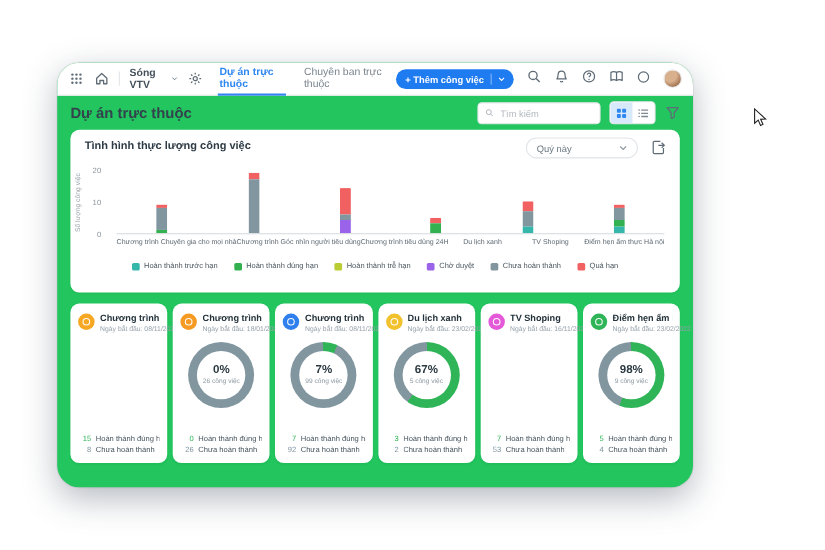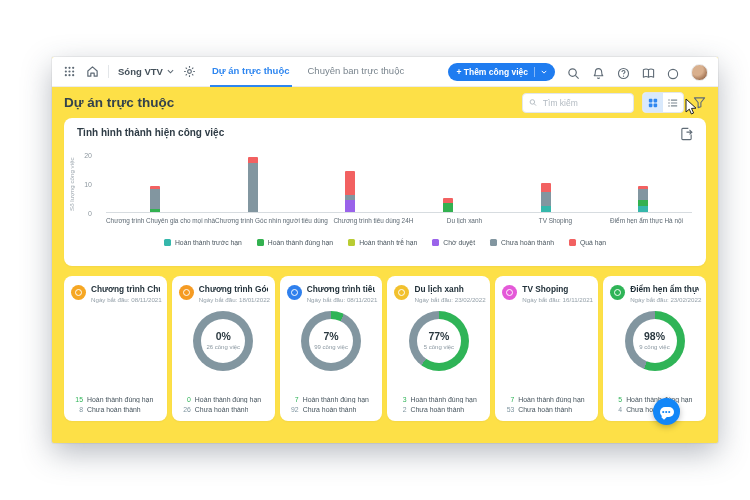--- a/index.html
+++ b/index.html
@@ -1,26 +1,26 @@
 <!DOCTYPE html>
 <html><head>
 <meta charset="utf-8">
 <style>
   html,body{margin:0;padding:0;width:750px;height:500px;background:#fff;font-family:"Liberation Sans",sans-serif;-webkit-font-smoothing:antialiased;overflow:hidden}
   *{box-sizing:border-box}
-  .app{position:absolute;left:52px;top:57px;width:666px;height:386px;border-radius:2px;background:#fde047;box-shadow:0 10px 30px rgba(50,60,80,.35),0 0 0 1px rgba(0,0,0,.05);overflow:hidden}
+  .app{position:absolute;left:52px;top:57px;width:578px;height:386px;border-radius:20px;background:#22c55e;box-shadow:0 10px 30px rgba(50,60,80,.35),0 0 0 1px rgba(0,0,0,.05);overflow:hidden}
   
   .topbar{height:30px;background:#fff;border-bottom:1px solid #ececec;display:flex;align-items:center;padding:0 10px;gap:9px}
   .tb-icon{width:14px;height:14px;display:flex;align-items:center;justify-content:center;color:#5f6b76;flex-shrink:0;cursor:pointer}
   .vdiv{width:1px;height:13px;background:#e3e6e9}
   .workspace{display:flex;align-items:center;gap:4px;font-size:9.5px;color:#44505a;font-weight:bold;cursor:pointer}
   .tabs{display:flex;align-items:stretch;height:30px;margin-left:4px;gap:14px}
   .tab{display:flex;align-items:center;font-size:9.5px;color:#7a858e;border-bottom:2px solid transparent;padding:0 2px;cursor:pointer}
   .tab.active{color:#2e86f0;font-weight:bold;border-bottom-color:#2e86f0}
-  .tb-right{margin-left:auto;display:flex;align-items:flex-end;gap:11px}
+  .tb-right{margin-left:auto;display:flex;align-items:flex-start;gap:11px}
   .add-btn{background:#1f7cf0;color:#fff;font-size:8.5px;font-weight:bold;height:18px;border-radius:10px;display:flex;align-items:center;padding:0 8px;gap:6px;cursor:pointer;white-space:nowrap}
   .add-btn .bdiv{width:1px;height:10px;background:rgba(255,255,255,.45)}
   .avatar{width:17px;height:17px;border-radius:50%;background:radial-gradient(circle at 35% 30%,#d9b08e 0 40%,#8a5a3c 90%);border:1px solid #e8e8e8;cursor:pointer}
   
   .pagehead{display:flex;align-items:center;padding:0 12px;height:31px}
   .page-title{font-size:13.5px;font-weight:bold;color:#33424c}
   .searchbox{margin-left:auto;width:112px;height:20px;background:#fff;border:1px solid #e2e6ea;border-radius:4px;display:flex;align-items:center;padding:0 6px;gap:4px}
   .searchbox input{border:0;outline:0;width:100%;font-size:8.5px;color:#5b666e;background:transparent;font-family:inherit}
   .searchbox input::placeholder{color:#b2bac1}
   .viewtoggle{display:flex;margin-left:8px;border:1px solid #e2e6ea;border-radius:4px;overflow:hidden;background:#fff}
@@ -189,21 +189,27 @@
       </span>
     </div>
     <span class="filter-btn">
       <svg width="13" height="13" viewBox="0 0 14 14" fill="none" stroke="#5f6b76" stroke-width="1.2">
           <path d="M1.5 2 H12.5 L8.5 7 V11.5 L5.5 12.5 V7 Z" stroke-linejoin="round"></path>
         </svg>
     </span>
   </div>
 
   <div class="chart-card">
-    <span class="chart-title">Tình hình thành hiện công việc</span>
+    <span class="chart-title">Tình hình thực lượng công việc</span>
+    <div class="period-select">
+      <span>Quý này</span>
+      <svg width="7" height="5" viewBox="0 0 8 5">
+          <path d="M1 1 L4 4 L7 1" stroke="#8d979f" stroke-width="1.2" fill="none"></path>
+        </svg>
+    </div>
     <span class="export-btn">
       <svg width="13" height="14" viewBox="0 0 14 15" fill="none" stroke="#5f6b76" stroke-width="1.2">
           <path d="M9 1.5 H3 A1 1 0 0 0 2 2.5 V12.5 A1 1 0 0 0 3 13.5 H11 A1 1 0 0 0 12 12.5 V8"></path>
           <path d="M7 5.5 H12.5 M10.2 3 L12.8 5.5 L10.2 8"></path>
         </svg>
     </span>
     <span class="ylabel">Số lượng công việc</span>
     <div class="yticks">
         <span class="ytick" style="bottom: 0px;">0</span>
         <span class="ytick" style="bottom: 29px;">10</span>
@@ -352,21 +358,21 @@
         <div class="pc-head">
           <span class="pc-ico" style="background: rgb(242, 193, 46);"></span>
           <div class="pc-tw">
             <div class="pc-title">Du lịch xanh</div>
             <div class="pc-date">Ngày bắt đầu: 23/02/2022</div>
           </div>
         </div>
         <div class="donut-wrap">
           <div class="donut" style="background: conic-gradient(rgb(47, 180, 87) 0deg, rgb(47, 180, 87) 60%, rgb(130, 150, 160) 60%, rgb(130, 150, 160) 100%);"></div>
           <div class="d-center">
-            <span class="d-pct">77%</span>
+            <span class="d-pct">67%</span>
             <span class="d-total">5 công việc</span>
           </div>
         </div>
         <div class="pc-stats">
           <div class="stat">
             <span class="v" style="color: rgb(47, 180, 87);">3</span>
             <span class="l">Hoàn thành đúng hạn</span>
           </div>
           <div class="stat">
             <span class="v" style="color: rgb(127, 149, 160);">2</span>

